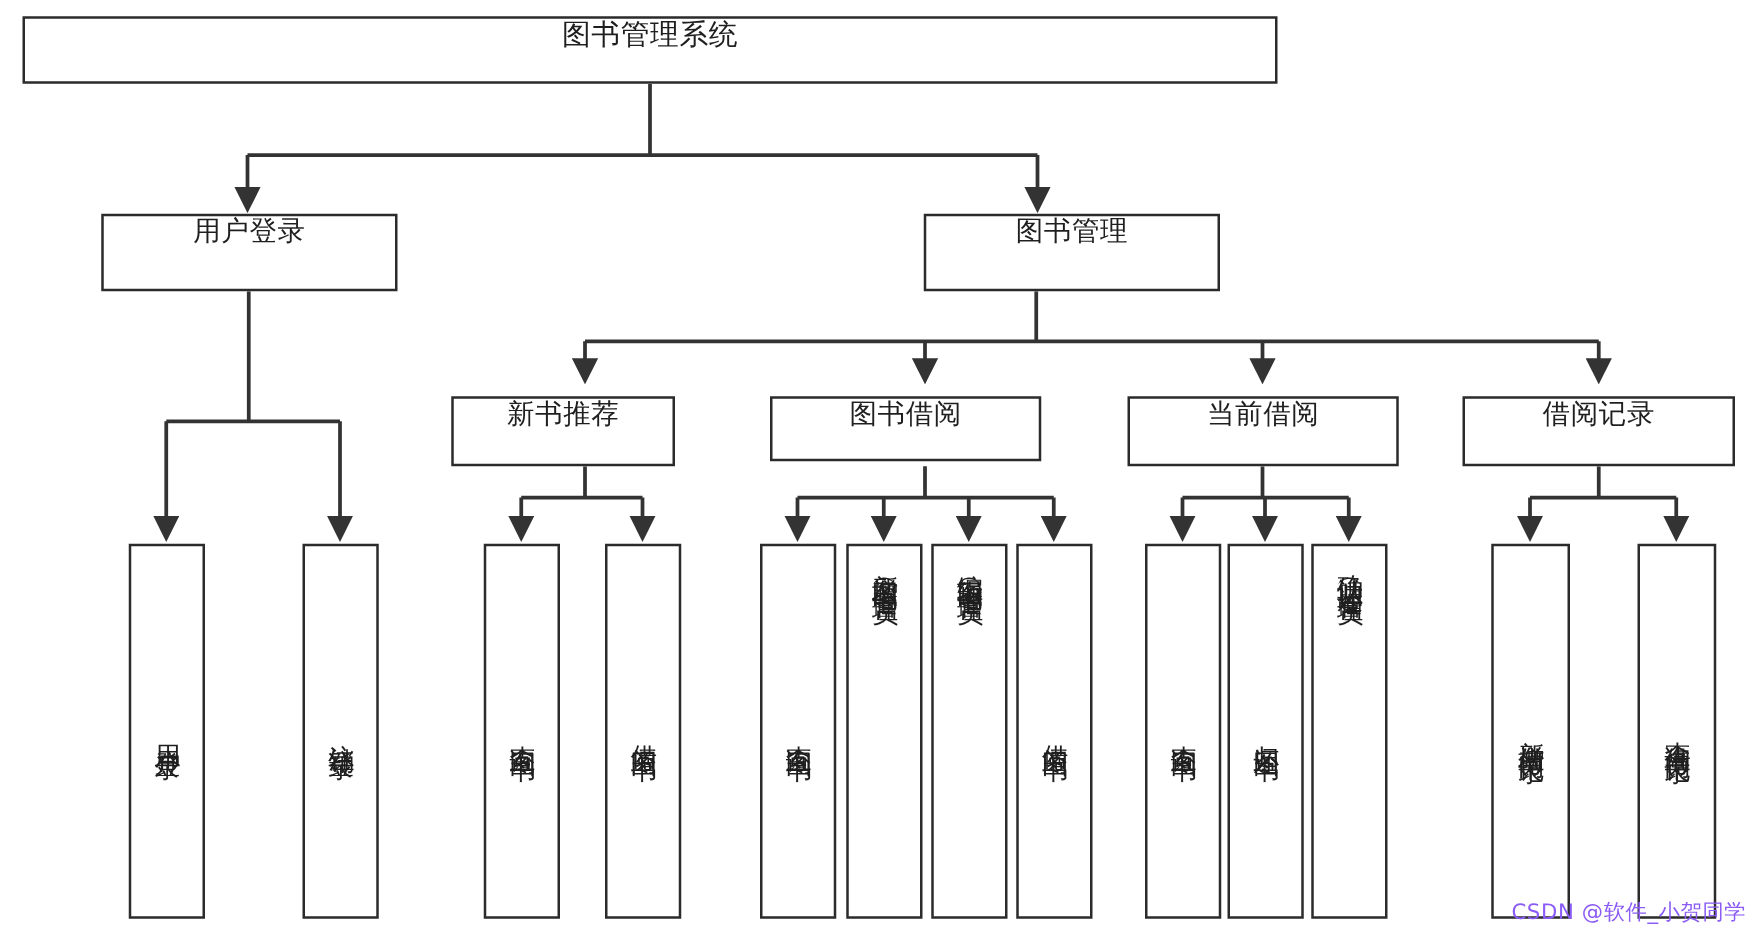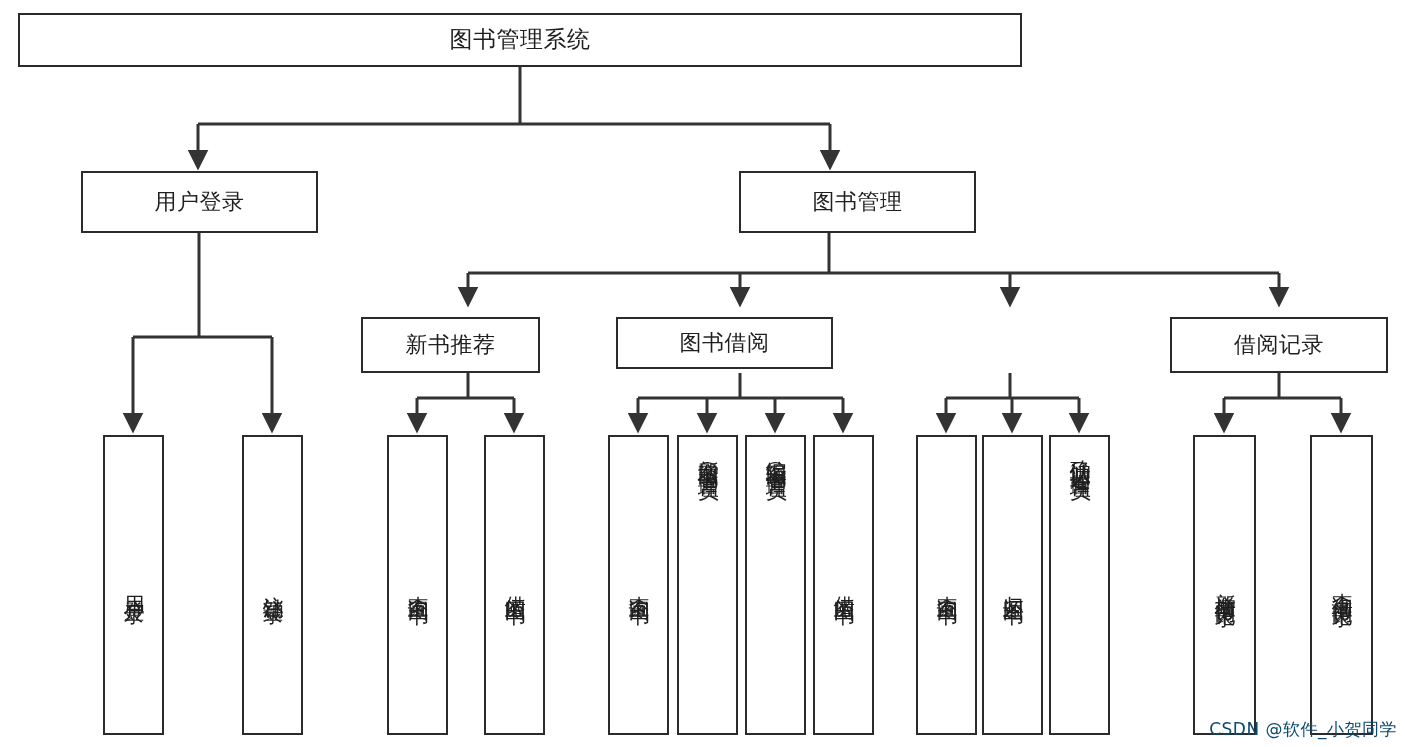--- a/index.html
+++ b/index.html
@@ -21,21 +21,21 @@
     top: 0;
     width: 1405px;
     height: 747px;
   }
   .node {
     position: absolute;
     box-sizing: border-box;
     background: #ffffff;
     border: 2px solid #2b2b2b;
     display: flex;
-    align-items: center;
+    align-items: flex-start;
     justify-content: center;
     color: #1f1f1f;
   }
   .node .label {
     display: block;
     text-align: center;
     line-height: 1.18;
     letter-spacing: 0.5px;
     white-space: nowrap;
   }
@@ -62,21 +62,21 @@
   }
   .node.vert.centered {
     align-items: center;
     padding-top: 0;
   }
   #watermark {
     position: absolute;
     right: 8px;
     bottom: 6px;
     font-size: 17px;
-    color: #0c4a6e;
+    color: #8b5cf6;
     letter-spacing: 0.5px;
     user-select: none;
     white-space: nowrap;
   }
 </style>
 </head>
 <body>
 
 <div id="canvas">
 
@@ -146,20 +146,23 @@
   </div>
 
   <div class="node horiz" style="left:361px; top:317px; width:179px; height:56px;">
     <span class="label">新书推荐</span>
   </div>
 
   <div class="node horiz" style="left:616px; top:317px; width:217px; height:52px;">
     <span class="label">图书借阅</span>
   </div>
 
+  <div class="node horiz" style="left:902px; top:317px; width:217px; height:56px;">
+    <span class="label">当前借阅</span>
+  </div>
 
   <div class="node horiz" style="left:1170px; top:317px; width:218px; height:56px;">
     <span class="label">借阅记录</span>
   </div>
 
   <div class="node vert centered" style="left:103px; top:435px; width:61px; height:300px;">
     <span class="label">用户登录</span>
   </div>
 
   <div class="node vert centered" style="left:242px; top:435px; width:61px; height:300px;">

